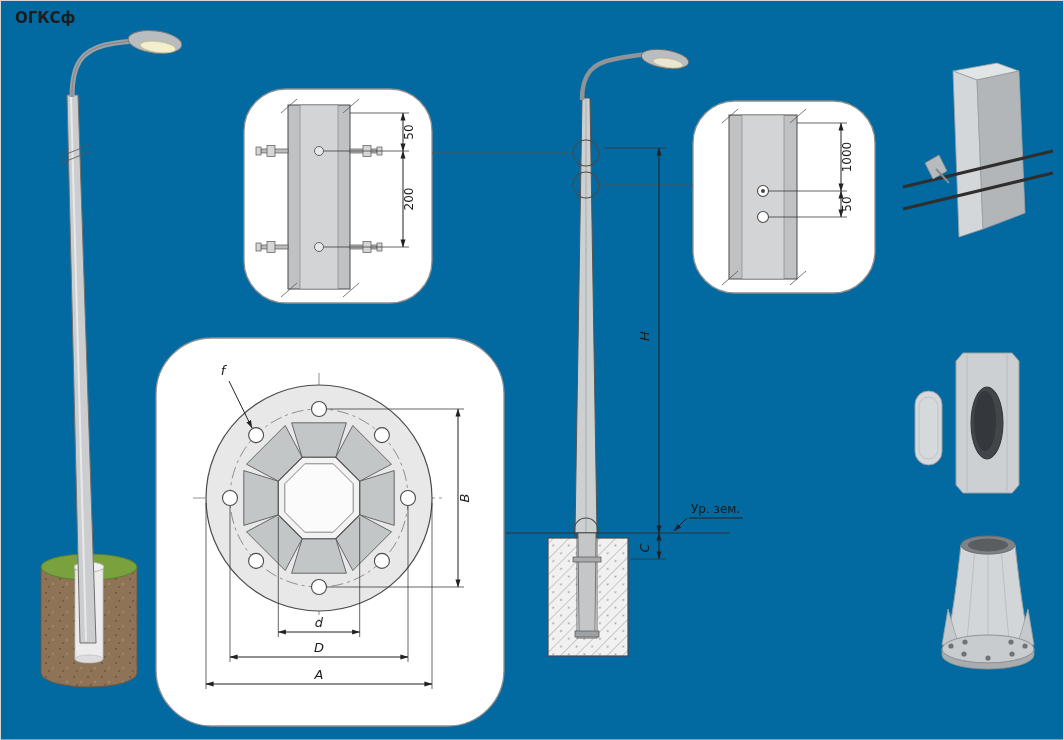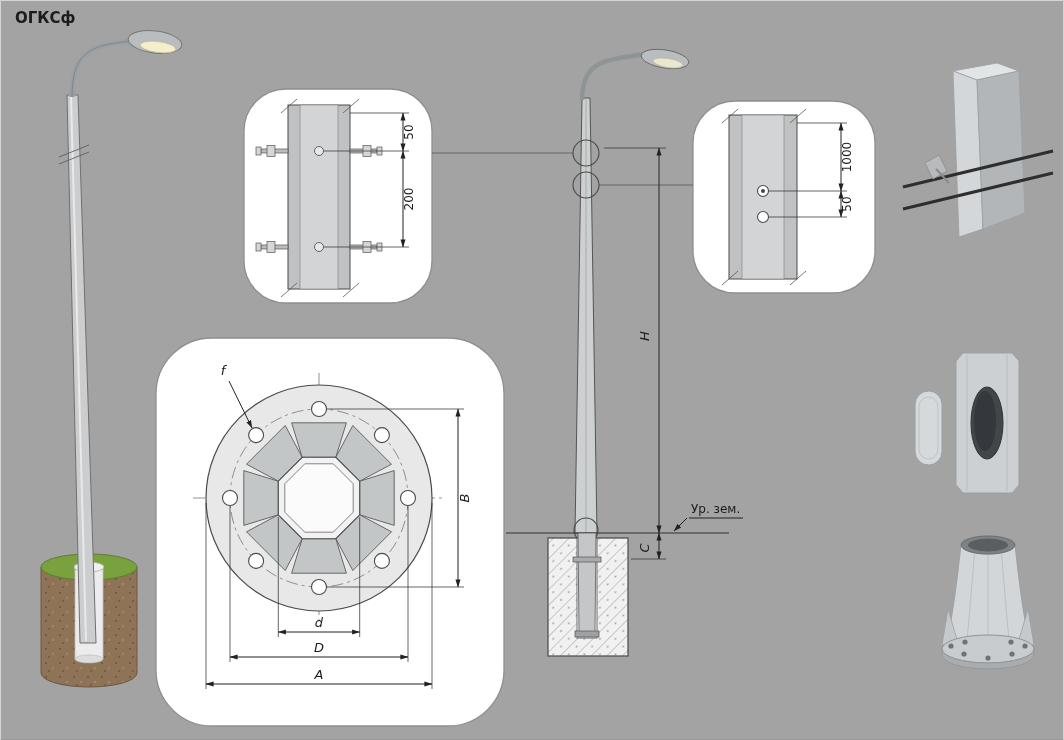--- a/index.html
+++ b/index.html
@@ -1,16 +1,16 @@
 <!DOCTYPE html>
 <html><head>
 <meta charset="utf-8">
 <style>
   html,body{margin:0;padding:0;background:#fff;}
-  #stage{position:relative;width:1062px;height:738px;background:#a3a3a3;
+  #stage{position:relative;width:1062px;height:738px;background:#0369a1;
          border:1px solid #d5d5d5;border-bottom:2px solid #9a9a9a;overflow:hidden;
          font-family:"DejaVu Sans", sans-serif;text-align:center;}
   svg text{font-family:"DejaVu Sans", sans-serif;fill:#1c1c1c;}
   .t-title{font-size:15px;font-weight:600;}
   .t-dim{font-size:12px;}
   .t-dimletter{font-size:13px;font-style:italic;}
   .callout{fill:#ffffff;stroke:#8f8f8f;stroke-width:1.3;}
   .ln{stroke:#4a4a4a;stroke-width:1.1;fill:none;}
   .thin{stroke:#555;stroke-width:0.8;fill:none;}
   .dim{stroke:#222;stroke-width:1;fill:none;}

